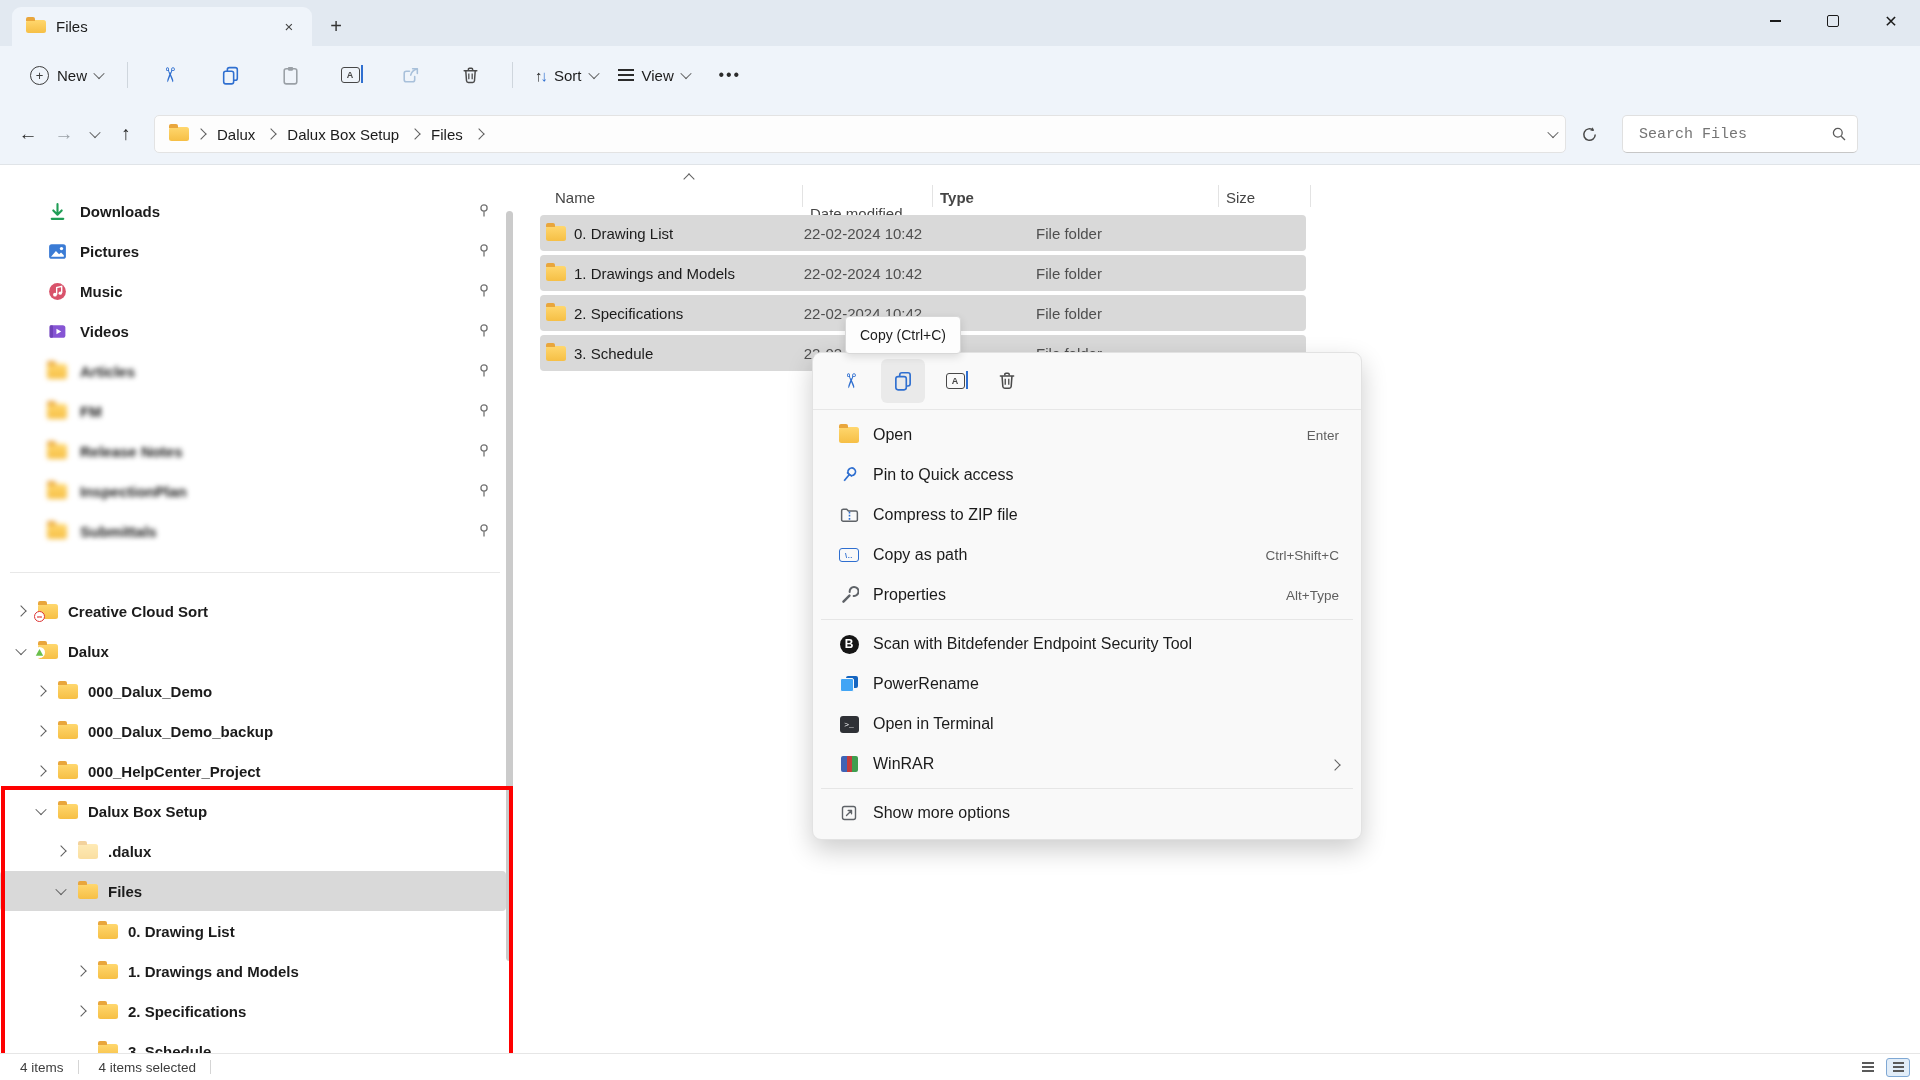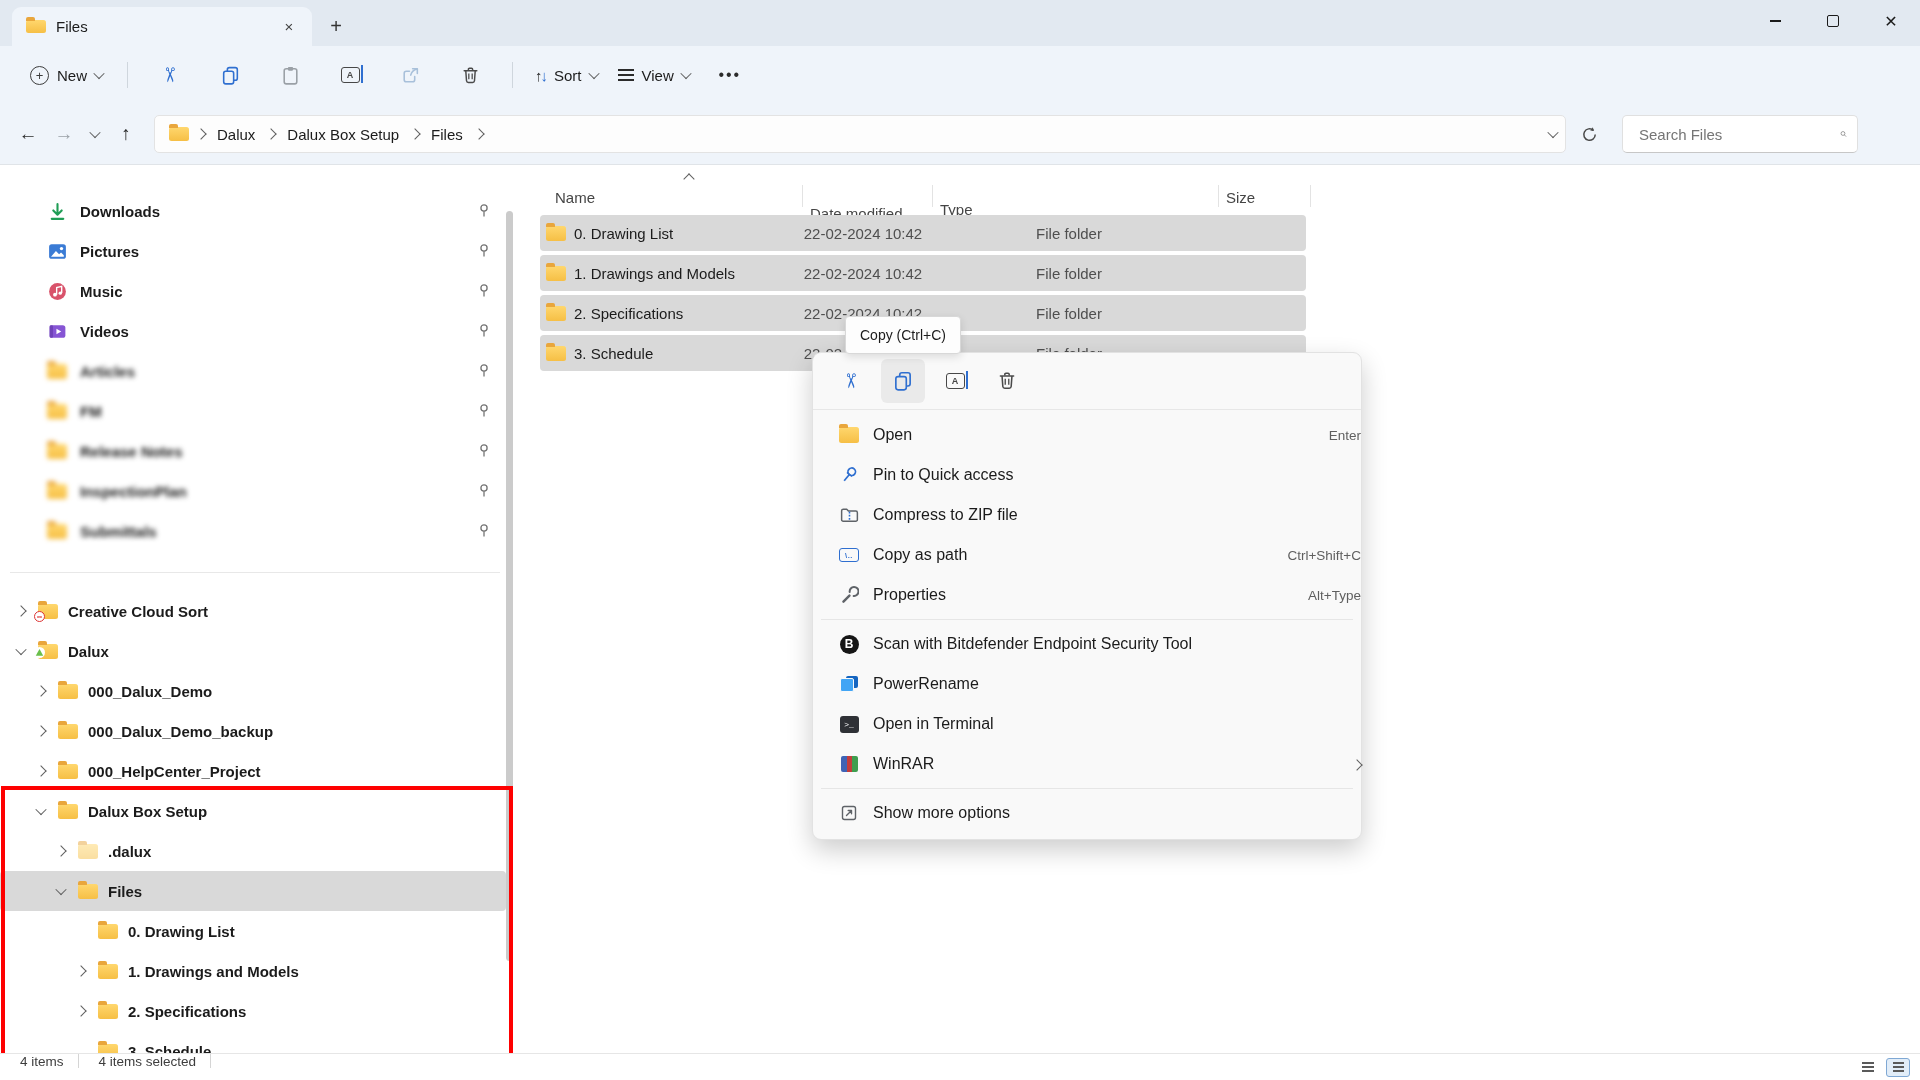--- a/index.html
+++ b/index.html
@@ -45,21 +45,21 @@
   .addrbar{position:absolute;left:0;top:104px;width:100%;height:61px;background:#eff4fa;border-bottom:1px solid #e0e4e8;display:flex;align-items:center;box-sizing:border-box;}
   .nav-ic{width:36px;height:36px;display:flex;align-items:center;justify-content:center;font-size:19px;color:#2b2b2b;border-radius:5px;}
   .nav-ic.dis{color:#9aa0a6;}
   .nav-ic.small{width:26px;}
   .crumbbox{height:38px;background:#fdfdfd;border:1px solid #e3e3e3;border-radius:5px;margin-left:10px;flex:0 0 1412px;display:flex;align-items:center;padding:0 8px 0 14px;box-sizing:border-box;}
   .crumb{font-size:15px;padding:0 4px;}
   .csep{margin:0 8px;}
   .crumb-spacer{flex:1;}
   .refresh-btn{width:38px;height:36px;display:flex;align-items:center;justify-content:center;margin-left:4px;}
   .searchbox{margin-left:14px;width:236px;height:38px;background:#fff;border:1px solid #e0e0e0;border-bottom-color:#c7c7c7;border-radius:5px;display:flex;align-items:center;padding:0 10px 0 14px;box-sizing:border-box;}
-  .searchbox input{border:none;outline:none;flex:1;font-size:15px;color:#1d4ed8;font-family:Liberation Sans, sans-serif;background:transparent;}
+  .searchbox input{border:none;outline:none;flex:1;font-size:15px;color:#1d4ed8;font-family:Liberation Mono, monospace;background:transparent;}
   .searchbox input::placeholder{color:#757575;}
 
   
   .content{position:absolute;left:0;top:165px;width:100%;height:888px;background:#fff;overflow:hidden;}
 
   
   .sidebar{position:absolute;left:0;top:16px;width:520px;height:100%;overflow:hidden;font-weight:bold;}
   .qitem,.titem{position:absolute;left:0;width:506px;height:40px;display:flex;align-items:center;border-radius:4px;}
   .qwrap{display:flex;align-items:center;gap:12px;padding-left:46px;flex:1;}
   .qwrap.blur{filter:blur(2.4px);}
@@ -77,44 +77,44 @@
   .badge-cc{width:11px;height:11px;border-radius:50%;background:#fff;border:1px solid #d33;color:#d33;font-size:7px;line-height:10px;text-align:center;display:block;box-sizing:border-box;}
   .scrollbar{position:absolute;left:506px;top:30px;width:7px;height:750px;background:#cbcbcb;border-radius:4px;}
   .redbox{position:absolute;left:1px;top:605px;width:512px;height:278px;border:4px solid #fe0000;box-sizing:border-box;z-index:30;}
 
   
   .files{position:absolute;left:528px;top:0;right:0;height:100%;text-align:center;}
   .fheader{position:absolute;left:12px;top:8px;width:782px;height:38px;font-size:15px;color:#454545;}
   .fh-name{position:absolute;left:15px;top:16px;}
   .fh-caret{position:absolute;left:145px;top:2px;}
   .fh-date{position:absolute;left:270px;top:16px;margin-top:16px;}
-  .fh-type{position:absolute;left:400px;top:28px;}
+  .fh-type{position:absolute;left:400px;top:16px;font-weight:bold;}
   .fh-size{position:absolute;left:686px;top:16px;}
   .fh-line{position:absolute;top:12px;width:1px;height:22px;background:#e3e3e3;}
   .frow{position:absolute;left:12px;width:766px;height:36px;background:#d9d9d9;border-radius:4px;display:grid;grid-template-columns:258px 130px 282px 96px;align-items:center;}
   .frow .fc-name{display:flex;align-items:center;gap:8px;padding-left:6px;font-size:15px;}
   .frow .fc-date,.frow .fc-type,.frow .fc-size{font-size:15px;color:#4f4f4f;}
 
   
-  .statusbar{position:absolute;left:0;bottom:0;width:100%;height:27px;background:#fff;border-top:1px solid #e6e6e6;display:flex;font-size:13.5px;color:#3d3d3d;box-sizing:border-box;}
+  .statusbar{position:absolute;left:0;bottom:0;width:100%;height:27px;background:#fff;border-top:1px solid #e6e6e6;display:flex;align-items:center;font-size:13.5px;color:#3d3d3d;box-sizing:border-box;}
   .sb-item{margin-left:20px;}
   .sb-sep{width:1px;height:14px;background:#d5d5d5;margin-left:14px;}
   .sb-right{margin-left:auto;margin-right:10px;display:flex;gap:6px;align-items:center;}
   .view-ic{width:24px;height:19px;display:flex;flex-direction:column;justify-content:center;gap:2.5px;align-items:center;border-radius:3px;box-sizing:border-box;}
   .view-ic i{display:block;width:12px;height:1.6px;background:#5a5a5a;}
   .view-ic.sel{border:1px solid #7fa8d4;background:#e2edf8;}
   .view-ic.sel i{width:11px;}
 
   
   .ctxmenu{position:absolute;left:812px;top:352px;width:550px;background:#f9f9f9;border:1px solid #e2e2e2;border-radius:9px;box-shadow:0 10px 26px rgba(0,0,0,.20);z-index:50;box-sizing:border-box;padding-bottom:6px;}
   .iconrow{height:56px;display:flex;align-items:center;padding:0 16px;gap:8px;border-bottom:1px solid #e7e7e7;}
   .ibtn{width:44px;height:44px;display:flex;align-items:center;justify-content:center;border-radius:6px;}
   .ibtn.hovered{background:#eaeaea;}
   .menuitems{padding-top:5px;}
-  .mi{height:40px;display:flex;align-items:center;padding:0 0 0 24px;}
+  .mi{height:40px;display:flex;align-items:center;padding:0 22px 0 24px;}
   .mi-icon{width:24px;height:22px;display:flex;align-items:center;justify-content:center;flex:0 0 24px;}
   .mi-label{font-size:16px;margin-left:12px;flex:1;white-space:nowrap;}
   .mi-short{font-size:13.5px;color:#5f5f5f;}
   .mi-sub{margin-left:8px;}
   .msep{border-top:1px solid #e6e6e6;margin:4px 8px;}
   .bdef{width:19px;height:19px;border-radius:50%;background:#161616;color:#fff;display:flex;align-items:center;justify-content:center;}
   .bdef::before{content:"B";font-size:12px;font-weight:bold;}
   .prn{position:relative;width:18px;height:16px;}
   .prn::before{content:"";position:absolute;right:0;top:0;width:12px;height:12px;background:#1565c0;border-radius:2px;}
   .prn::after{content:"";position:absolute;left:0;bottom:0;width:12px;height:12px;background:#42a5f5;border-radius:2px;border:1px solid #f9f9f9;}

